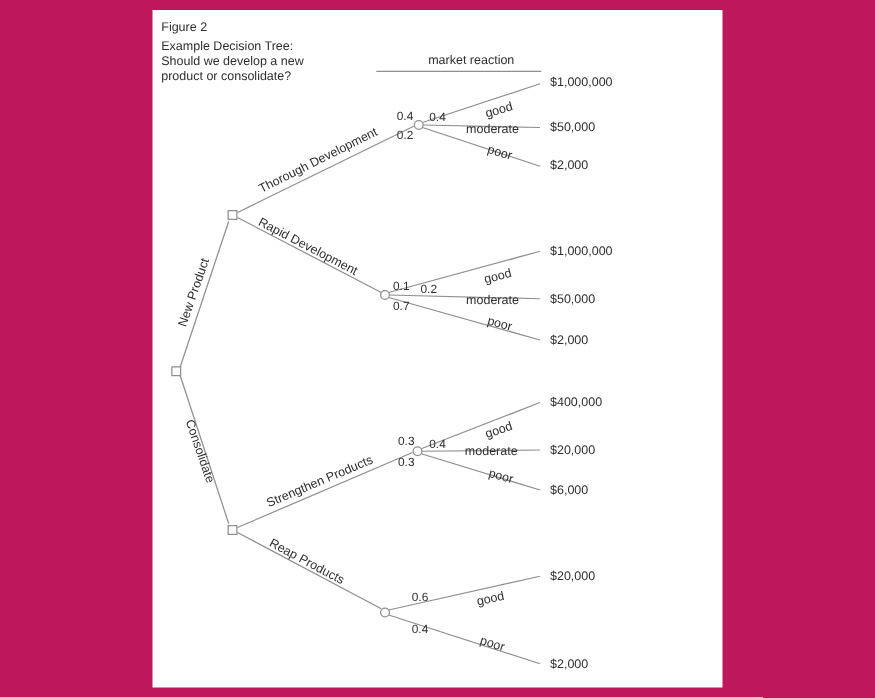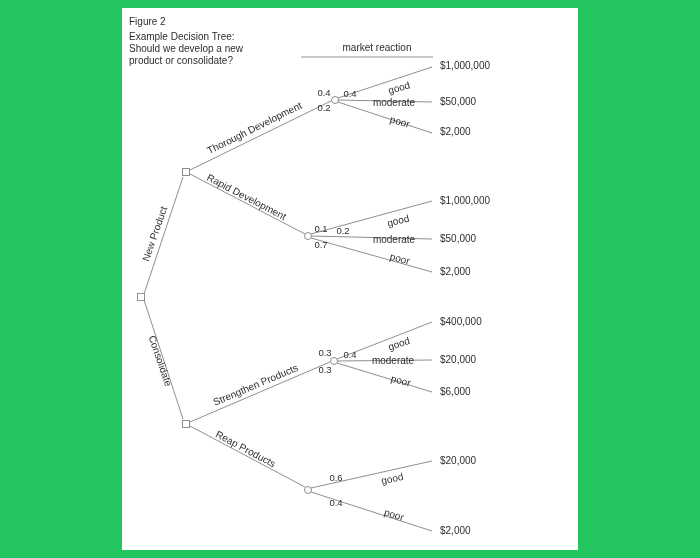--- a/index.html
+++ b/index.html
@@ -5,21 +5,21 @@
   html, body {
     margin: 0;
     padding: 0;
     background: #f1f1f1;
     font-family: "Liberation Sans", sans-serif;
   }
   .stage {
     position: relative;
     width: 700px;
     height: 558px;
-    background: #22c55e;
+    background: #be185d;
     overflow: hidden;
   }
   .page {
     position: absolute;
     left: 122px;
     top: 8px;
     width: 456px;
     height: 542px;
     background: #ffffff;
   }

